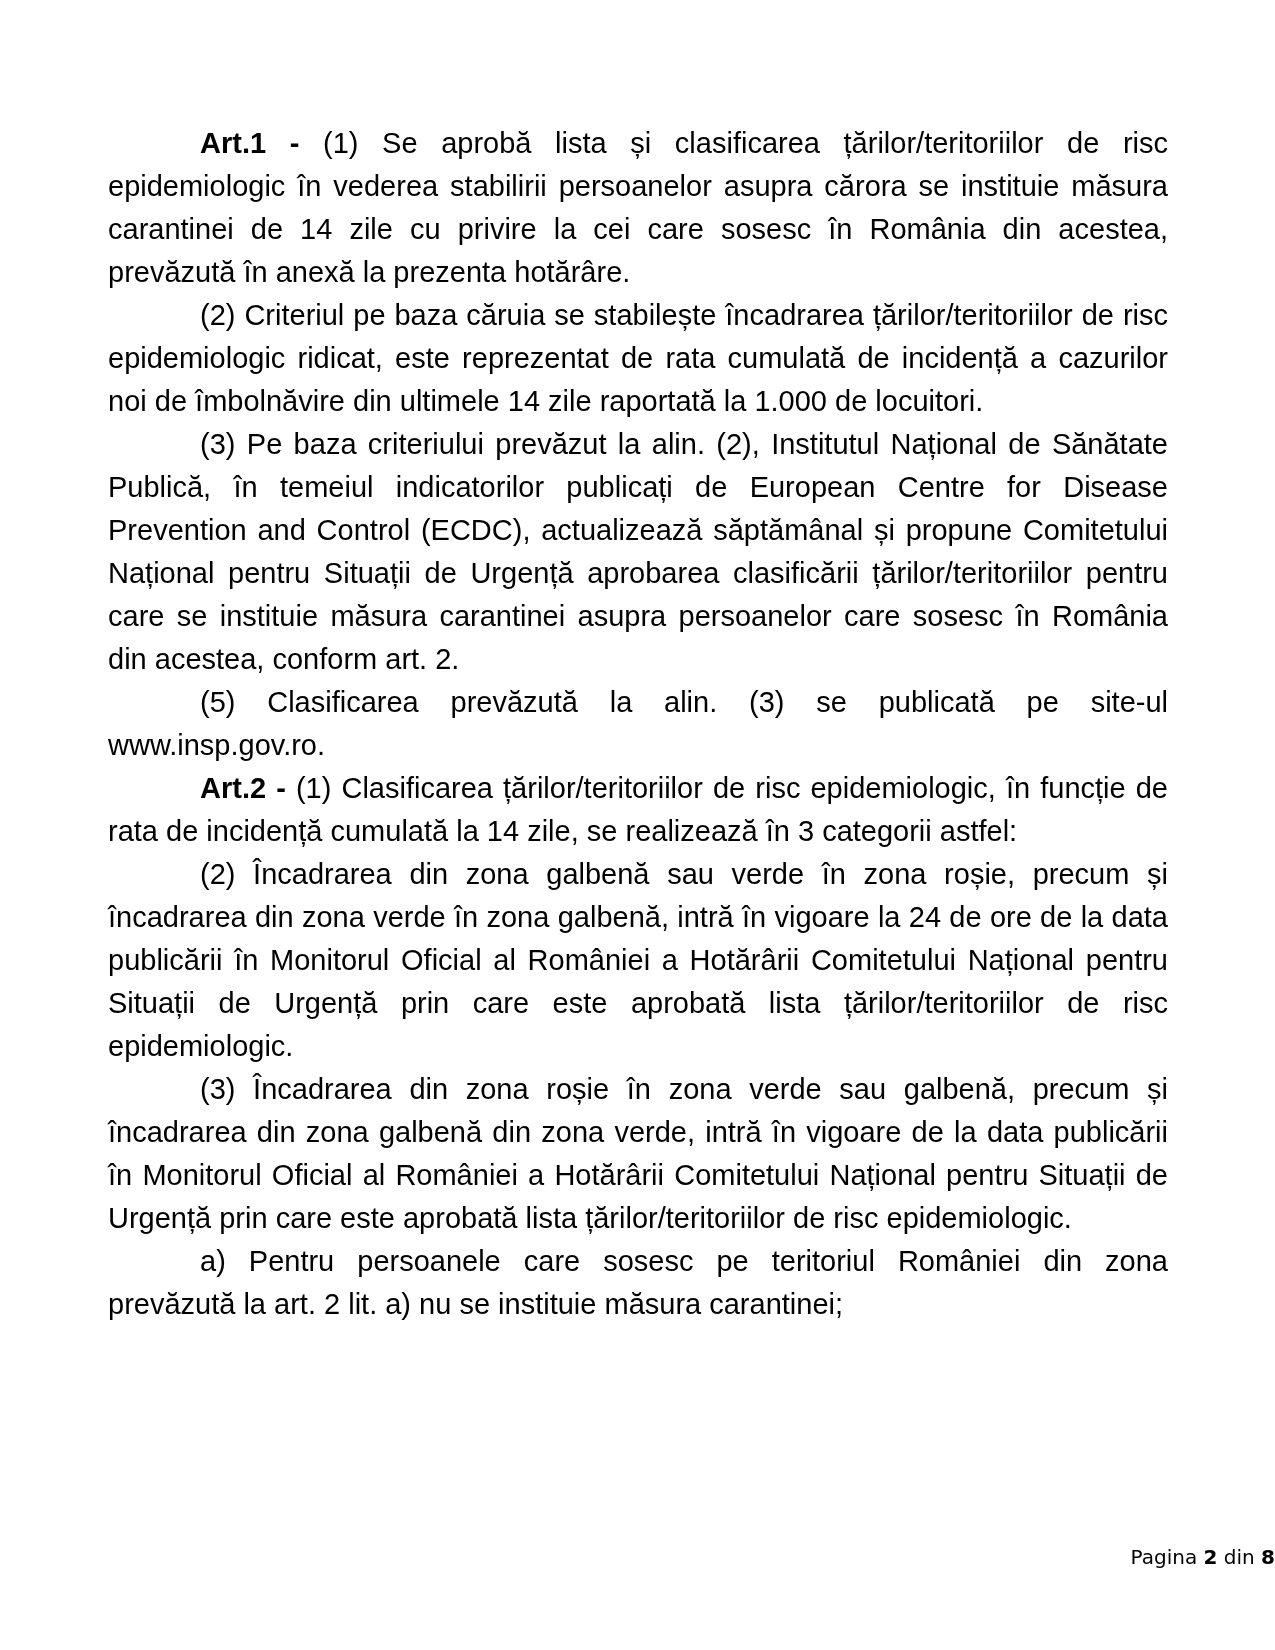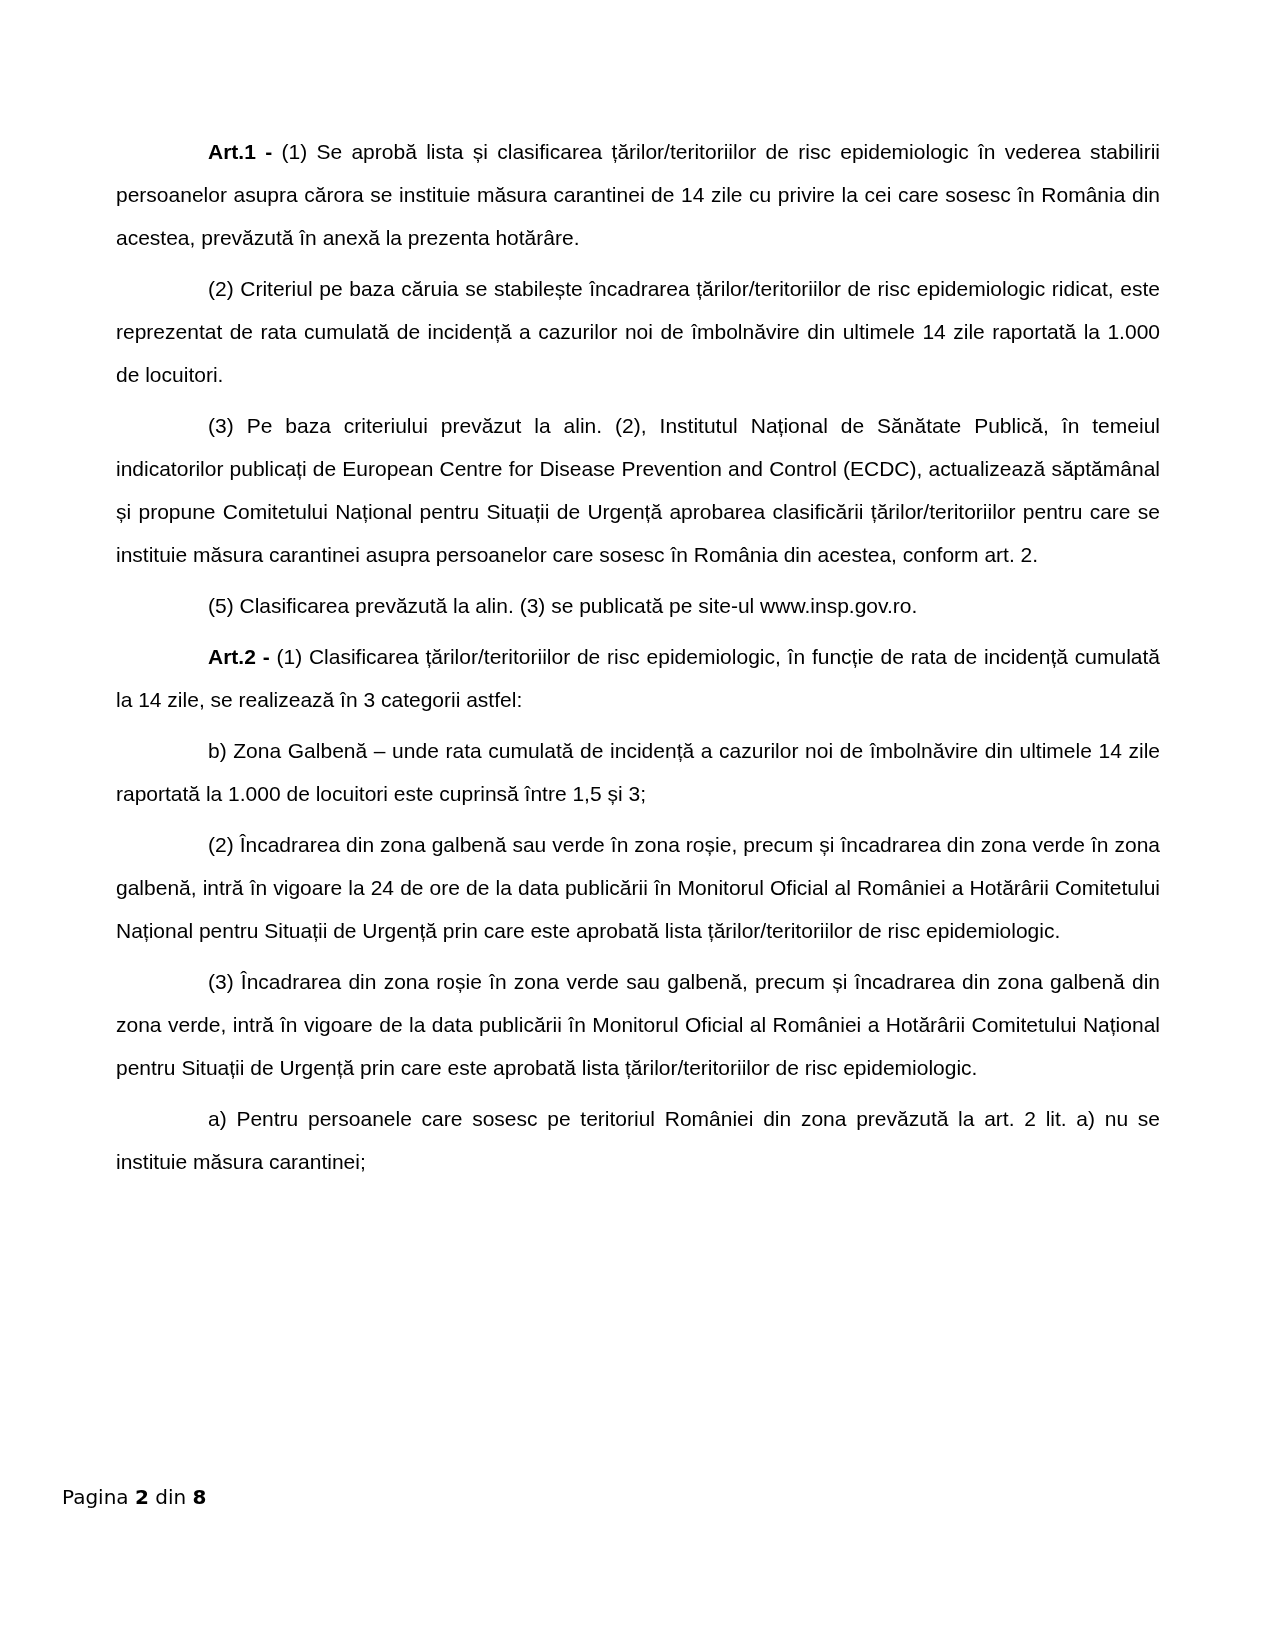--- a/index.html
+++ b/index.html
@@ -15,40 +15,40 @@
     overflow: hidden;
     font-family: "Liberation Sans", sans-serif;
   }
   .page-text {
     position: absolute;
     left: 108px;
     top: 122px;
     width: 1060px;
   }
   .page-text p {
-    margin: 8px;
+    margin: 0;
     padding: 0;
-    font-size: 21px;
+    font-size: 29px;
     line-height: 43px;
     text-align: justify;
     text-indent: 92px;
   }
   .page-text b {
     font-weight: bold;
   }
   .doclink {
     color: #000000;
     cursor: pointer;
   }
   .footer {
     position: absolute;
-    top: 1485px;
+    top: 1545px;
     left: 62px;
     width: 1213px;
-    text-align: left;
+    text-align: right;
     font-family: "DejaVu Sans", sans-serif;
     font-size: 20px;
     line-height: 24px;
     color: #000000;
   }
   .footer b {
     font-weight: bold;
   }
 </style>
 </head>
@@ -60,21 +60,20 @@
 
   <p><span>(2) Criteriul pe baza căruia se stabilește încadrarea țărilor/teritoriilor de risc epidemiologic ridicat, este reprezentat de rata cumulată de incidență a cazurilor noi de îmbolnăvire din ultimele 14 zile raportată la 1.000 de locuitori.</span></p>
 
   <p><span>(3) Pe baza criteriului prevăzut la alin. (2), Institutul Național de Sănătate Publică, în temeiul indicatorilor publicați de European Centre for Disease Prevention and Control (ECDC), actualizează săptămânal și propune Comitetului Național pentru Situații de Urgență aprobarea clasificării țărilor/teritoriilor pentru care se instituie măsura carantinei asupra persoanelor care sosesc în România din acestea, conform art. 2.</span></p>
 
   <p><span>(5) Clasificarea prevăzută la alin. (3) se publicată pe site-ul</span> <a class="doclink">www.insp.gov.ro</a><span>.</span></p>
 
   <p><b>Art.2 -</b> <span>(1) Clasificarea țărilor/teritoriilor de risc epidemiologic, în funcție de rata de incidență cumulată la 14 zile, se realizează în 3 categorii astfel:</span></p>
 
 
-  <p><span>b) Zona Galbenă – unde rata cumulată de incidență a cazurilor noi de îmbolnăvire din ultimele 14 zile raportată la 1.000 de locuitori este cuprinsă între 1,5 și 3;</span></p>
 
 
   <p><span>(2) Încadrarea din zona galbenă sau verde în zona roșie, precum și încadrarea din zona verde în zona galbenă, intră în vigoare la 24 de ore de la data publicării în Monitorul Oficial al României a Hotărârii Comitetului Național pentru Situații de Urgență prin care este aprobată lista țărilor/teritoriilor de risc epidemiologic.</span></p>
 
   <p><span>(3) Încadrarea din zona roșie în zona verde sau galbenă, precum și încadrarea din zona galbenă din zona verde, intră în vigoare de la data publicării în Monitorul Oficial al României a Hotărârii Comitetului Național pentru Situații de Urgență prin care este aprobată lista țărilor/teritoriilor de risc epidemiologic.</span></p>
 
 
   <p><span>a) Pentru persoanele care sosesc pe teritoriul României din zona prevăzută la art. 2 lit. a) nu se instituie măsura carantinei;</span></p>
 
 </div>

